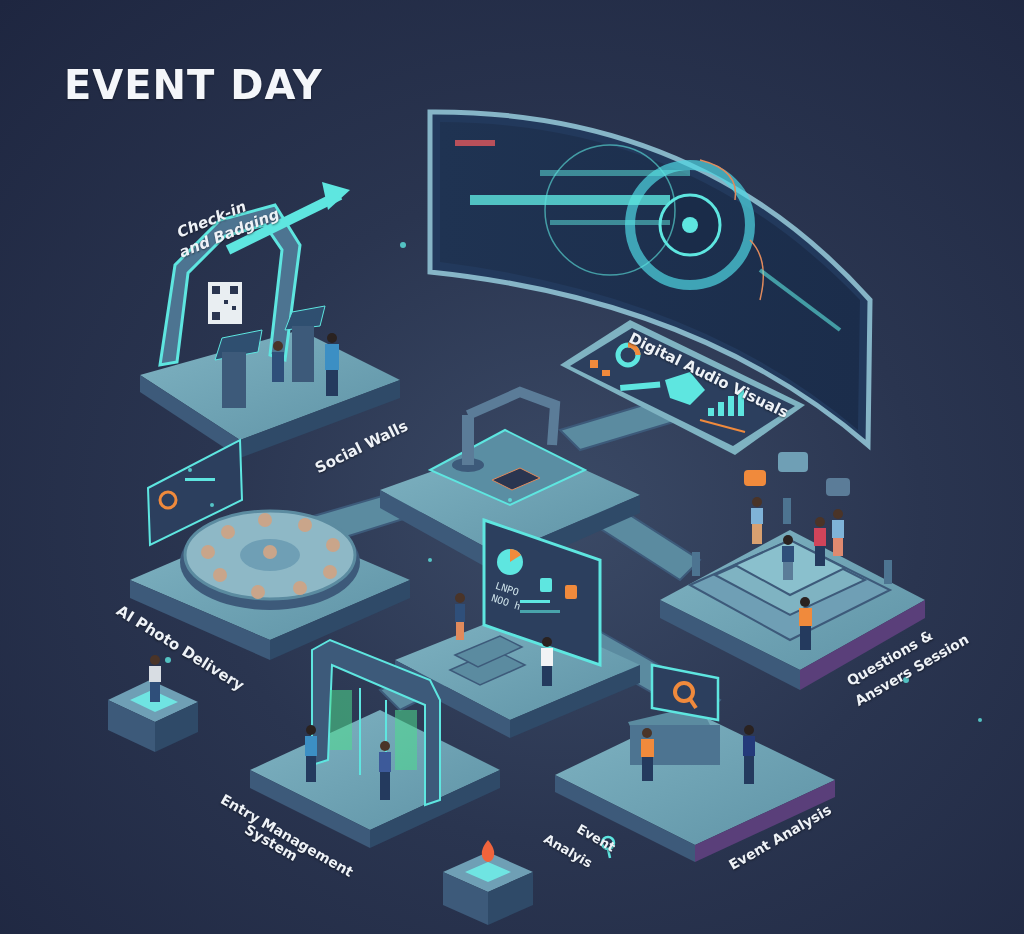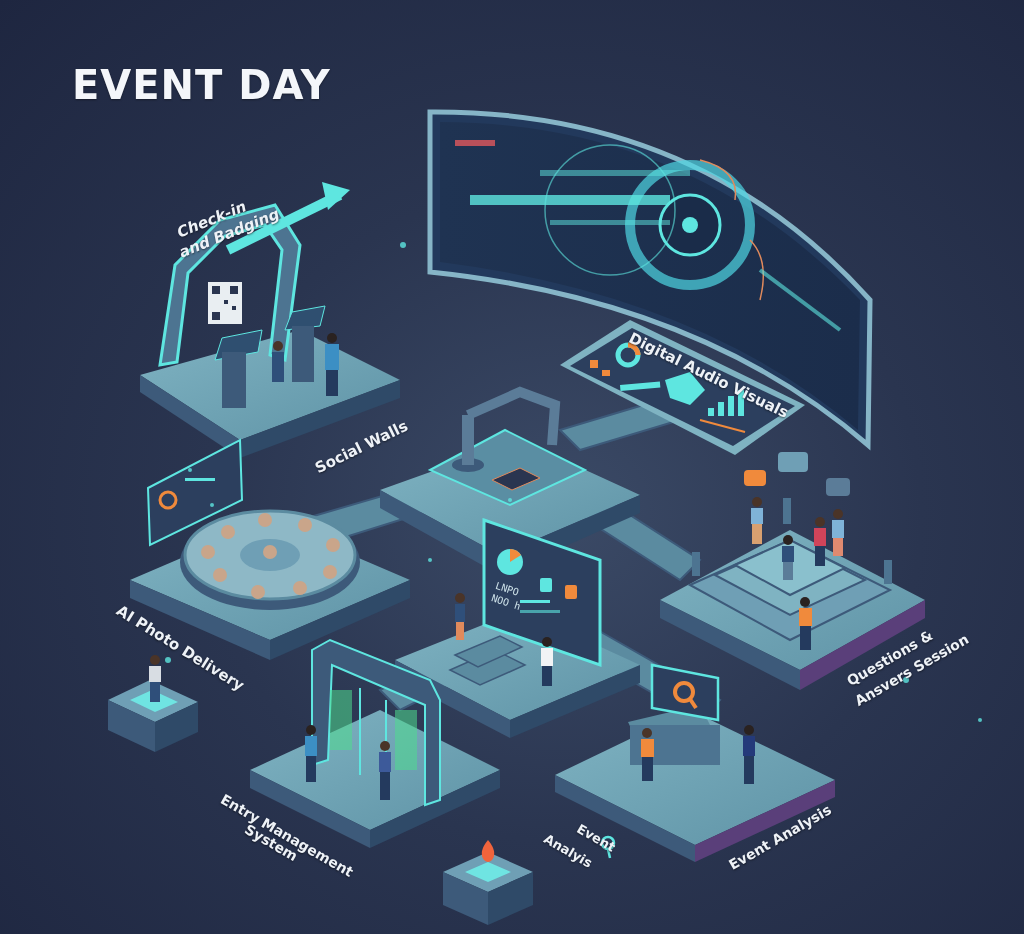--- a/index.html
+++ b/index.html
@@ -1,20 +1,20 @@
 <!DOCTYPE html>
 <html><head>
 <meta charset="utf-8">
 <style>
   html,body{margin:0;padding:0;}
   body{width:1024px;height:934px;overflow:hidden;position:relative;
     background:radial-gradient(ellipse at 55% 55%, #3b4a66 0%, #2a3550 45%, #1e2640 100%);
     font-family:"DejaVu Sans","Liberation Sans",sans-serif;}
   .abs{position:absolute;}
-  .title{left:72px;top:62px;font-size:40px;font-weight:bold;color:#f4f6fa;letter-spacing:1px;
+  .title{left:64px;top:62px;font-size:40px;font-weight:bold;color:#f4f6fa;letter-spacing:1px;
     font-family:"DejaVu Sans",sans-serif;text-shadow:0 1px 2px rgba(0,0,0,.4);}
   .label{color:#eef2f7;font-weight:bold;font-size:15px;white-space:nowrap;transform-origin:left center;
     text-shadow:0 1px 2px rgba(0,0,0,.5);font-family:"DejaVu Sans",sans-serif;}
   svg{position:absolute;left:0;top:0;}
 </style>
 </head>
 <body>
 
 <div class="abs title">EVENT DAY</div>
 

